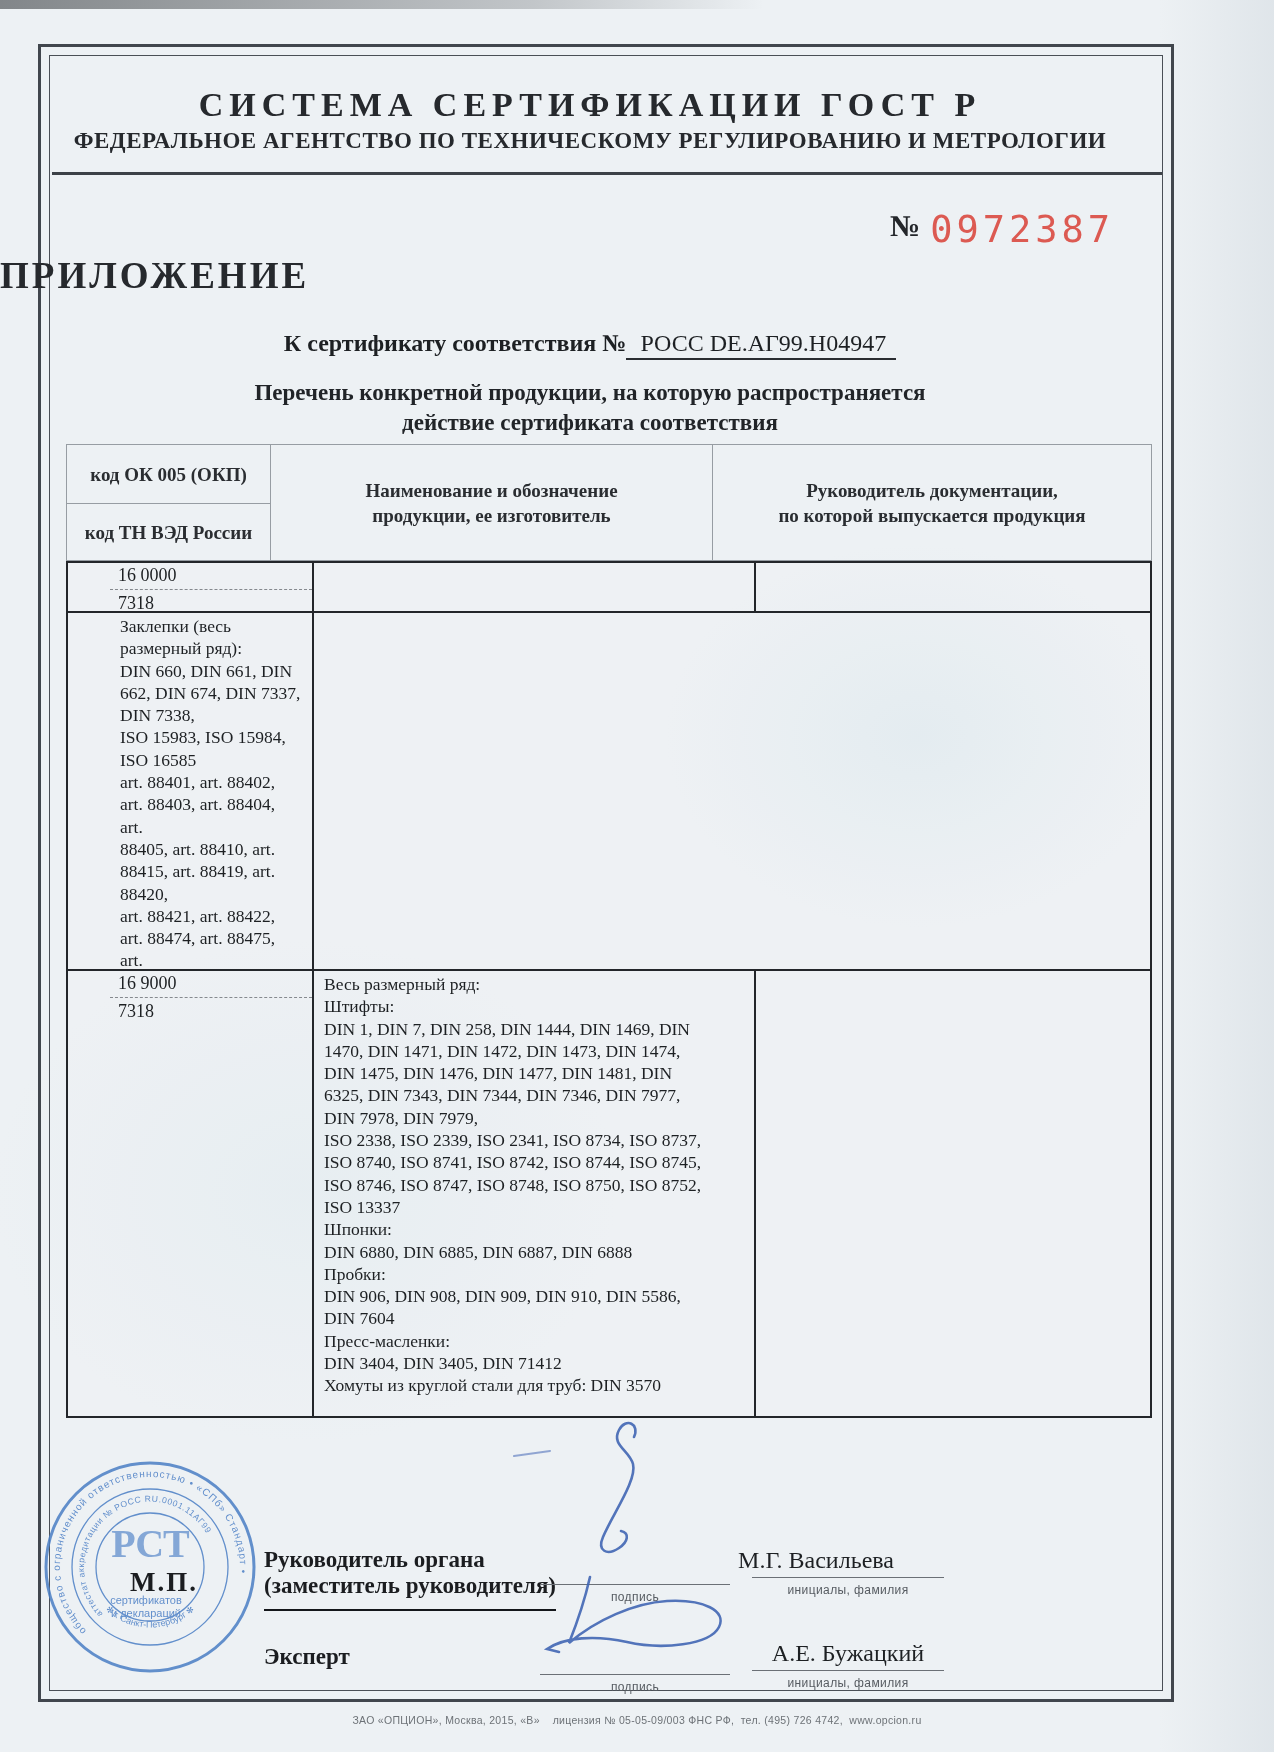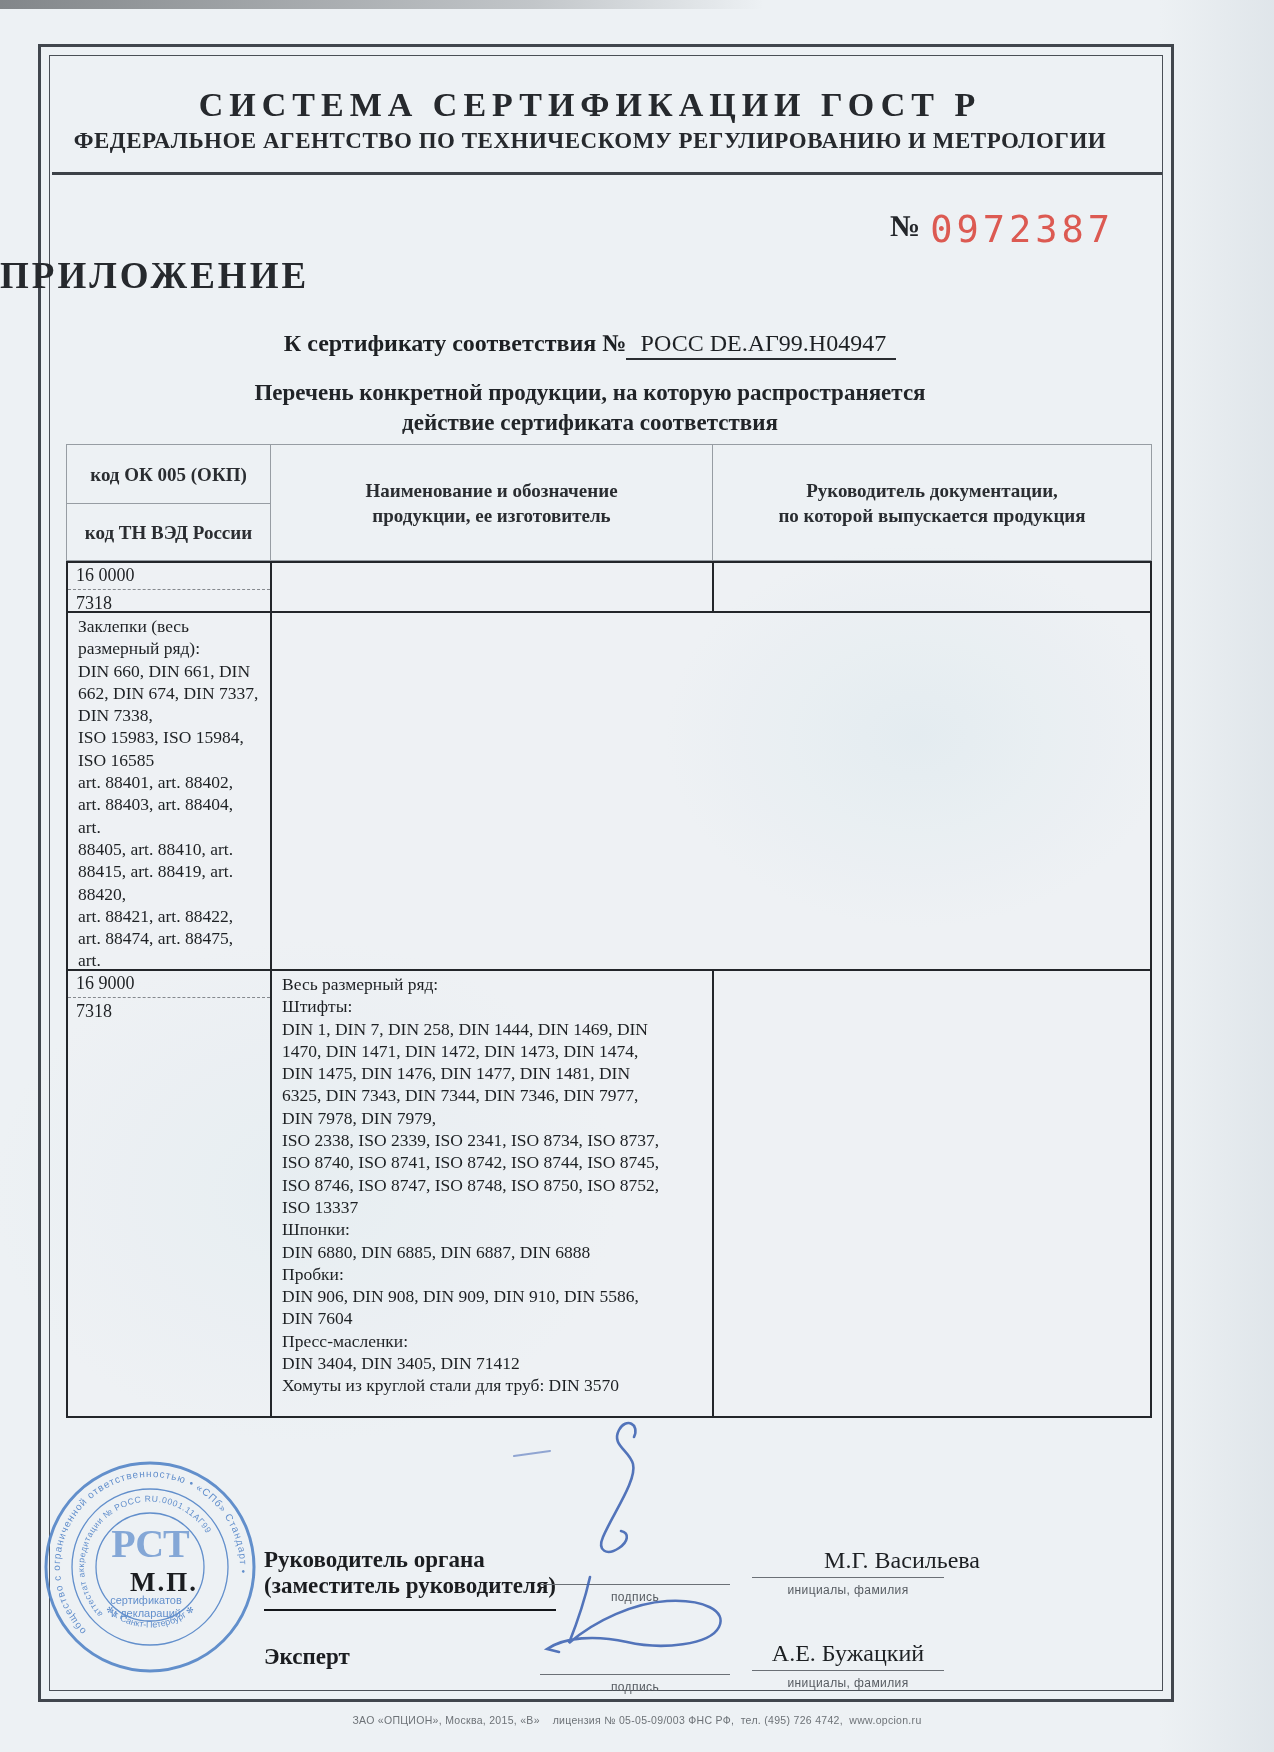--- a/index.html
+++ b/index.html
@@ -51,21 +51,21 @@
   .t-head .hc:last-child { border-right:none; }
   .t-head .hcell-text { font-size:19px; font-weight:bold; color:#2a2d31; text-align:center; line-height:25px; }
   .hc1 { display:grid; grid-template-rows:59px auto; }
   .hc1 .hc1-top { border-bottom:1.3px solid #979da3; display:flex; align-items:center; justify-content:center; }
   .hc1 .hc1-bot { display:flex; align-items:center; justify-content:center; }
   .hc-mid, .hc-right { display:flex; align-items:center; justify-content:center; }
 
   
   .t-body { position:absolute; left:66px; top:561px; width:1086px;
     box-sizing:border-box; border:2.5px solid #23262a; background:rgba(255,255,255,.06); }
-  .t-row { display:grid; grid-template-columns:204px 442px auto; border-bottom:2px solid #23262a; box-sizing:border-box; }
+  .t-row { display:grid; grid-template-columns:204px 442px auto; border-bottom:2px solid #23262a; box-sizing:border-box;padding-left:42px; }
   .t-row:last-child { border-bottom:none; }
   .row-a { height:50px; } .row-b { height:358px; } .row-c { height:445px; }
   .t-cell { border-right:2px solid #23262a; box-sizing:border-box; overflow:hidden; }
   .t-cell:last-child { border-right:none; }
   .code-line1 { font-size:18px; padding:2px 8px 3px; border-bottom:1.5px dashed #85898e; line-height:21px; }
   .code-line2 { font-size:18px; padding:3px 8px; line-height:21px; }
   .prod-text { font-size:17.5px; line-height:22.3px; padding:2px 10px 0 10px; color:#1d2023; }
 
   
   .sig-label { position:absolute; left:264px; font-size:23px; font-weight:bold; color:#1b1d20; line-height:26px; }
@@ -201,21 +201,21 @@
     <div>Руководитель органа</div>
     <div><span class="underl">(заместитель руководителя)</span></div>
   </div>
   <div class="sig-label" style="top:1644px;">Эксперт</div>
 
   <div class="sig-line" style="left:540px; top:1584px; width:190px;"></div>
   <div class="sig-caption" style="left:540px; top:1590px; width:190px;">подпись</div>
   <div class="sig-line" style="left:540px; top:1674px; width:190px;"></div>
   <div class="sig-caption" style="left:540px; top:1680px; width:190px;">подпись</div>
 
-  <div class="sig-name" style="left:788px; top:1547px; width:192px;text-align:right;">М.Г. Васильева</div>
+  <div class="sig-name" style="left:720px; top:1547px; width:192px;">М.Г. Васильева</div>
   <div class="sig-line" style="left:752px; top:1577px; width:192px;"></div>
   <div class="sig-caption" style="left:752px; top:1583px; width:192px;">инициалы, фамилия</div>
 
   <div class="sig-name" style="left:752px; top:1640px; width:192px;">А.Е. Бужацкий</div>
   <div class="sig-line" style="left:752px; top:1670px; width:192px;"></div>
   <div class="sig-caption" style="left:752px; top:1676px; width:192px;">инициалы, фамилия</div>
 
   <svg class="stamp" viewBox="0 0 220 220">
     <defs>
       <path id="arcOuter" d="M 46.4,173.6 A 90,90 0 1 1 173.6,173.6"></path>

